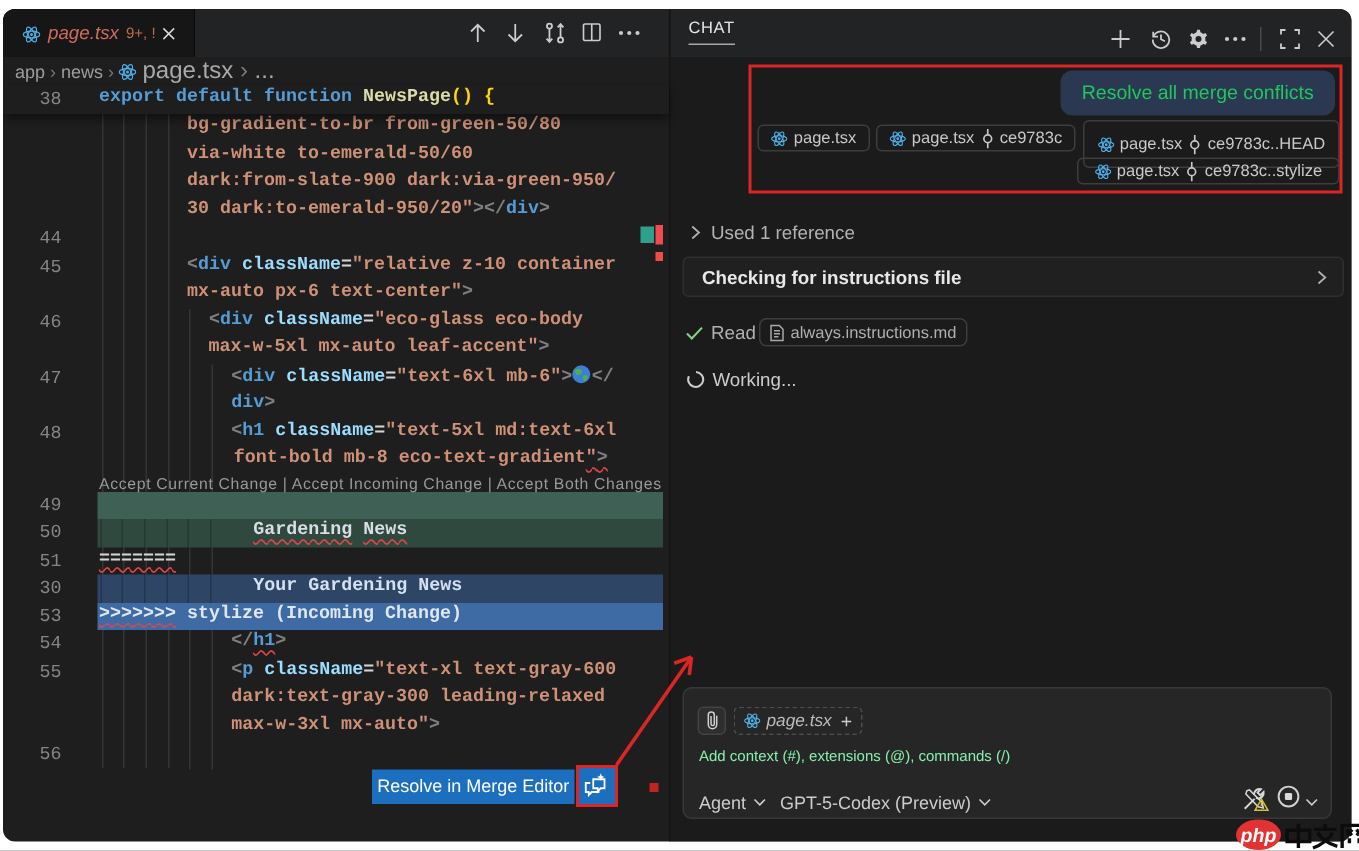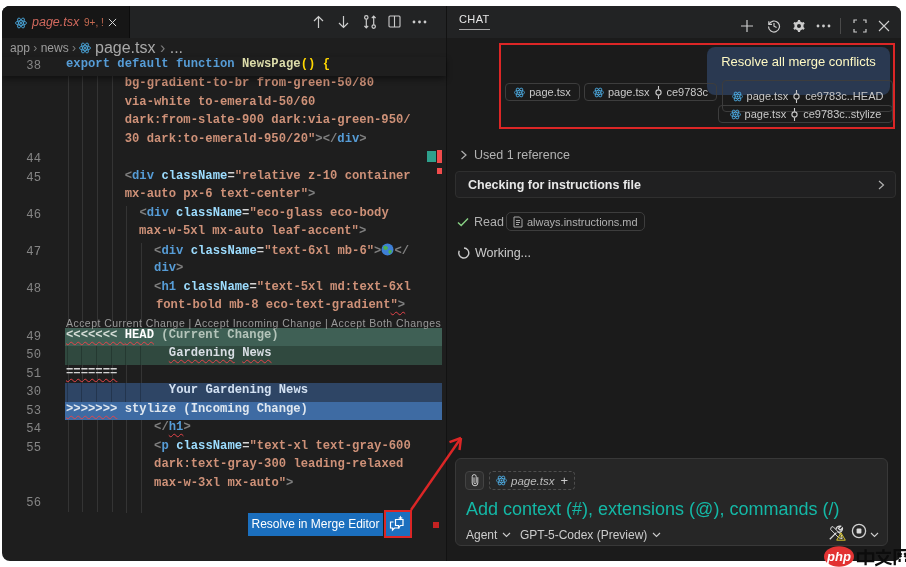--- a/index.html
+++ b/index.html
@@ -106,21 +106,20 @@
 <div class="cr" style="top:199.5px;left:137.4px"><span style="color:#808080">&lt;</span><span style="color:#569cd6">div</span><span style="color:#d4d4d4"> </span><span style="color:#9cdcfe">className</span><span style="color:#d4d4d4">=</span><span style="color:#ce9178">"eco-glass eco-body</span></div>
 <div class="cr" style="top:218.0px;left:137.0px"><span style="color:#ce9178">max-w-5xl mx-auto leaf-accent"</span><span style="color:#808080">&gt;</span></div>
 <div class="cr" style="top:236.5px;left:152.1px"><span style="color:#808080">&lt;</span><span style="color:#569cd6">div</span><span style="color:#d4d4d4"> </span><span style="color:#9cdcfe">className</span><span style="color:#d4d4d4">=</span><span style="color:#ce9178">"text-6xl mb-6"</span><span style="color:#808080">&gt;</span><svg width="13" height="13" viewBox="0 0 13 13" style="display:inline-block;vertical-align:-2px">
         <circle cx="6.5" cy="6.5" r="6" fill="#3d7fd6"></circle>
         <path d="M2 4 Q4 2 6 3.4 Q8 4.4 6.6 6 Q5 7.6 3 6.6 Z" fill="#4caf50"></path>
         <path d="M7.5 7.5 Q10 6.5 11 8 Q10.5 10.6 8.5 11 Q7 9.5 7.5 7.5Z" fill="#4caf50"></path>
       </svg><span style="color:#808080">&lt;/</span></div>
 <div class="cr" style="top:255.0px;left:152.1px"><span style="color:#569cd6">div</span><span style="color:#808080">&gt;</span></div>
 <div class="cr" style="top:273.5px;left:152.1px"><span style="color:#808080">&lt;</span><span style="color:#569cd6">h1</span><span style="color:#d4d4d4"> </span><span style="color:#9cdcfe">className</span><span style="color:#d4d4d4">=</span><span style="color:#ce9178">"text-5xl md:text-6xl</span></div>
 <div class="cr" style="top:292.0px;left:153.9px"><span style="color:#ce9178">font-bold mb-8 eco-text-gradient</span><span style="color:#ce9178;text-decoration:underline wavy #e4434a 1px;text-underline-offset:3px">"</span><span style="color:#808080;text-decoration:underline wavy #e4434a 1px;text-underline-offset:3px">&gt;</span></div>
-<div class="cr" style="top:321.5px;left:64.0px"><span style="color:#d6ded8;text-decoration:underline wavy #e4434a 1px;text-underline-offset:3px">&lt;&lt;&lt;&lt;&lt;&lt;&lt; </span><span style="color:#ffffff;text-decoration:underline wavy #e4434a 1px;text-underline-offset:3px;font-weight:700">HEAD</span><span style="color:#b4c4ba"> (Current Change)</span></div>
 <div class="cr" style="top:340.0px;left:166.8px"><span style="color:#d8dee4;text-decoration:underline wavy #e4434a 1px;text-underline-offset:3px">Gardening</span><span style="color:#d4d4d4"> </span><span style="color:#d8dee4;text-decoration:underline wavy #e4434a 1px;text-underline-offset:3px">News</span></div>
 <div class="cr" style="top:358.5px;left:64.0px"><span style="color:#d4d4d4;text-decoration:underline wavy #e4434a 1px;text-underline-offset:3px">=======</span></div>
 <div class="cr" style="top:395.5px;left:64.0px"><span style="color:#e0e8f0;text-decoration:underline wavy #e4434a 1px;text-underline-offset:3px">&gt;&gt;&gt;&gt;&gt;&gt;&gt;</span><span style="color:#dfe7ef"> stylize (Incoming Change)</span></div>
 <div class="cr" style="top:377.0px;left:166.8px"><span style="color:#d3e1f2">Your Gardening News</span></div>
 <div class="cr" style="top:414.0px;left:152.1px"><span style="color:#808080">&lt;/</span><span style="color:#569cd6;text-decoration:underline wavy #e4434a 1px;text-underline-offset:3px">h1</span><span style="color:#808080">&gt;</span></div>
 <div class="cr" style="top:432.5px;left:152.1px"><span style="color:#808080">&lt;</span><span style="color:#569cd6">p</span><span style="color:#d4d4d4"> </span><span style="color:#9cdcfe">className</span><span style="color:#d4d4d4">=</span><span style="color:#ce9178">"text-xl text-gray-600</span></div>
 <div class="cr" style="top:451.0px;left:152.1px"><span style="color:#ce9178">dark:text-gray-300 leading-relaxed</span></div>
 <div class="cr" style="top:469.5px;left:152.1px"><span style="color:#ce9178">max-w-3xl mx-auto"</span><span style="color:#808080">&gt;</span></div>
 <div class="ln" style="top:144.0px">44</div>
 <div class="ln" style="top:162.5px">45</div>
@@ -172,21 +171,21 @@
       <circle cx="13" cy="2" r="1.4"></circle>
     </svg>
   <div style="position:absolute;left:838px;top:12px;width:1px;height:16px;background:#4a4a4a"></div>
   <svg class="ic" style="left:851px;top:13px" width="14" height="14" viewBox="0 0 14 14" stroke="#cccccc" stroke-width="1.2" fill="none">
       <path d="M1 4 V1 H4 M10 1 H13 V4 M13 10 V13 H10 M4 13 H1 V10"></path>
     </svg>
   <svg class="ic" style="left:876px;top:14px" width="12" height="12" viewBox="0 0 12 12" stroke="#cccccc" stroke-width="1.1">
       <path d="M1 1 L11 11 M11 1 L1 11"></path>
     </svg>
 
-  <div style="position:absolute;left:705px;top:41px;width:183px;height:48px;background:#2a3951;border-radius:8px;color:#fef9c3;font-size:13px;text-align:center;line-height:30px">Resolve all merge conflicts</div>
+  <div style="position:absolute;left:705px;top:41px;width:183px;height:30px;background:#2a3951;border-radius:8px;color:#22c55e;font-size:13px;text-align:center;line-height:30px">Resolve all merge conflicts</div>
   <div class="chip" style="left:503px;top:77px;width:75px;height:18px"><svg width="11" height="11" viewBox="0 0 13 13" fill="none" stroke="#4fb0e8" stroke-width="0.9" style="flex:none">
         <ellipse cx="6.5" cy="6.5" rx="6" ry="2.4"></ellipse>
         <ellipse cx="6.5" cy="6.5" rx="6" ry="2.4" transform="rotate(60 6.5 6.5)"></ellipse>
         <ellipse cx="6.5" cy="6.5" rx="6" ry="2.4" transform="rotate(120 6.5 6.5)"></ellipse>
         <circle cx="6.5" cy="6.5" r="1.1" fill="#4fb0e8" stroke="none"></circle>
       </svg> page.tsx</div>
   <div class="chip" style="left:582px;top:77px;width:133px;height:18px"><svg width="11" height="11" viewBox="0 0 13 13" fill="none" stroke="#4fb0e8" stroke-width="0.9" style="flex:none">
         <ellipse cx="6.5" cy="6.5" rx="6" ry="2.4"></ellipse>
         <ellipse cx="6.5" cy="6.5" rx="6" ry="2.4" transform="rotate(60 6.5 6.5)"></ellipse>
         <ellipse cx="6.5" cy="6.5" rx="6" ry="2.4" transform="rotate(120 6.5 6.5)"></ellipse>
@@ -249,21 +248,21 @@
      <div style="position:absolute;left:33px;top:12px;height:19px;border:1px dashed #4d4d4d;border-radius:4px;display:flex;align-items:center;gap:4px;padding:0 6px;color:#bbbbbb;font-size:11.5px">
         <svg width="11" height="11" viewBox="0 0 13 13" fill="none" stroke="#4fb0e8" stroke-width="0.9" style="flex:none">
           <ellipse cx="6.5" cy="6.5" rx="6" ry="2.4"></ellipse>
           <ellipse cx="6.5" cy="6.5" rx="6" ry="2.4" transform="rotate(60 6.5 6.5)"></ellipse>
           <ellipse cx="6.5" cy="6.5" rx="6" ry="2.4" transform="rotate(120 6.5 6.5)"></ellipse>
           <circle cx="6.5" cy="6.5" r="1.1" fill="#4fb0e8" stroke="none"></circle>
         </svg> 
         <span style="font-style:italic">page.tsx</span>
         <span style="color:#cccccc;font-size:13px;margin-left:2px">+</span>
       </div>
-     <div style="position:absolute;left:10px;top:40px;font-size:18px;color:#14b8a6">Add context (#), extensions (@), commands (/)</div>
+     <div style="position:absolute;left:10px;top:40px;font-size:10px;color:#86efac">Add context (#), extensions (@), commands (/)</div>
      <div style="position:absolute;left:10px;top:69px;font-size:12px;color:#cccccc">Agent</div>
      <svg class="ic" style="left:46px;top:73px" width="9" height="6" viewBox="0 0 9 6" stroke="#cccccc" stroke-width="1.1" fill="none">
         <path d="M1 1 L4.5 4.5 L8 1"></path>
       </svg>
      <div style="position:absolute;left:64px;top:69px;font-size:12px;color:#cccccc">GPT-5-Codex (Preview)</div>
      <svg class="ic" style="left:196px;top:73px" width="9" height="6" viewBox="0 0 9 6" stroke="#cccccc" stroke-width="1.1" fill="none">
         <path d="M1 1 L4.5 4.5 L8 1"></path>
       </svg>
      <svg class="ic" style="left:372px;top:66px" width="16" height="16" viewBox="0 0 16 16" stroke="#d8d8d8" stroke-width="1.3" fill="none">
         <path d="M1.8 14.2 L8.4 7.6"></path>

